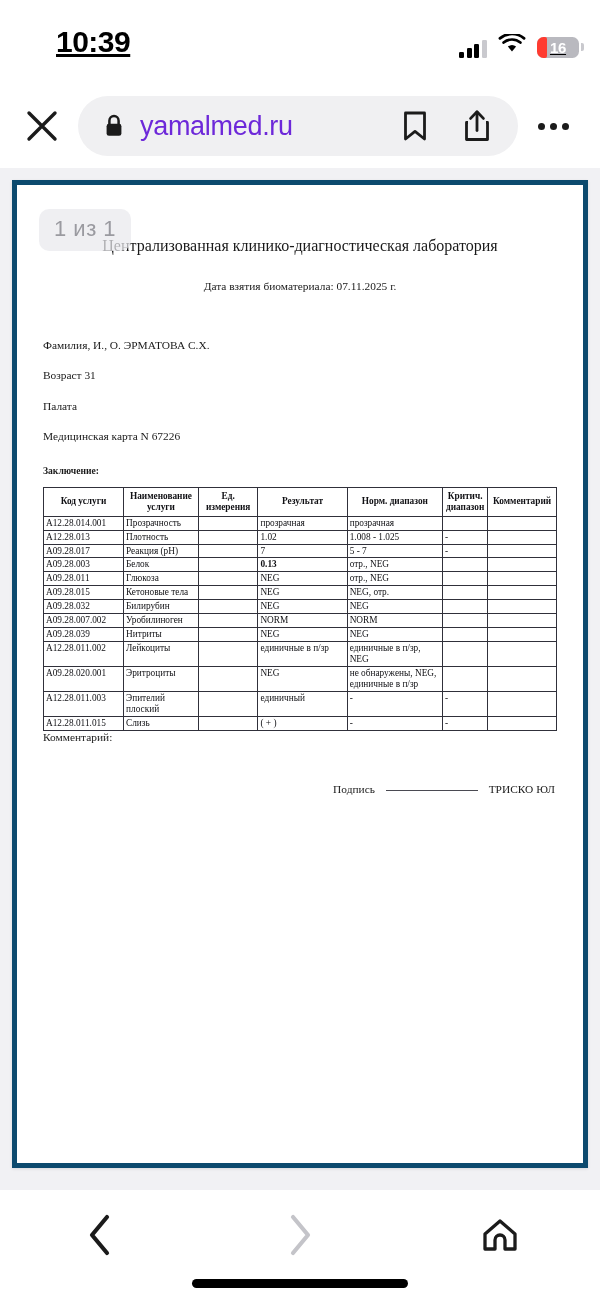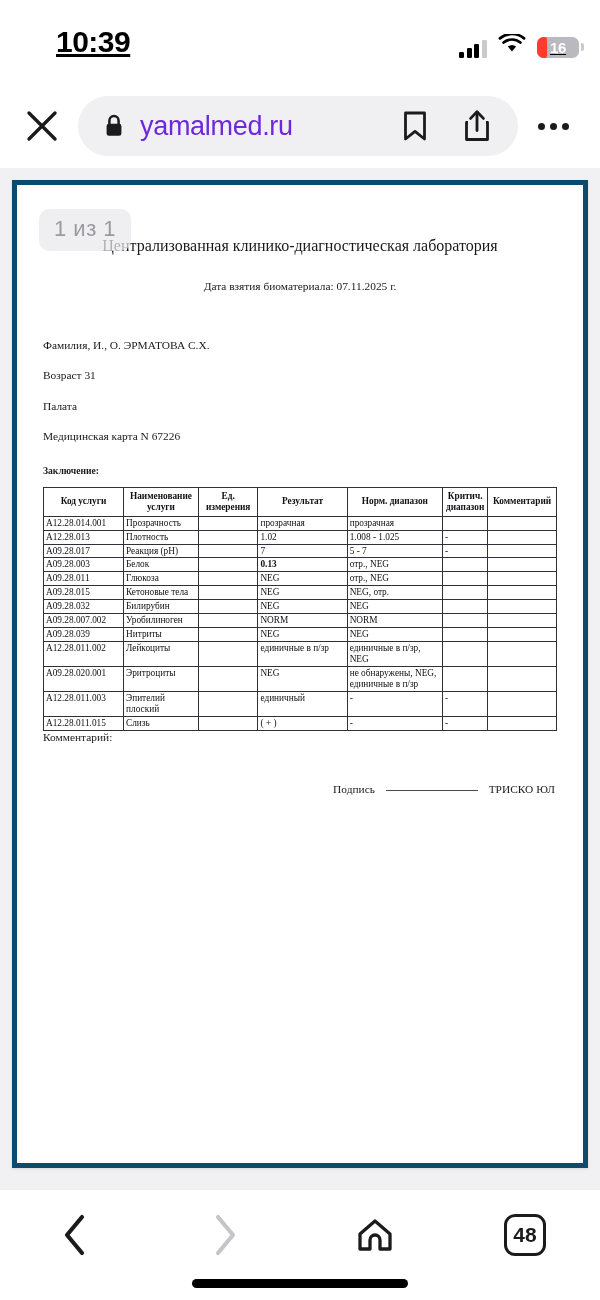--- a/index.html
+++ b/index.html
@@ -394,21 +394,16 @@
           </svg>
     </div>
       </div>
     <div class="bb">
         <div class="bb-hit">
       <svg width="38" height="36" viewBox="0 0 38 36">
         <path d="M4 17 L19 4 L34 17 V32 H24 V23 a5 5 0 0 0 -10 0 V32 H4 Z" stroke="#1b1b1b" stroke-width="3.3" fill="none" stroke-linejoin="round"></path>
       </svg>
     </div>
       </div>
-    <div class="bb">
-        <div class="bb-hit">
-      <span class="tabcount">48</span>
-    </div>
-      </div>
     <div class="home-indicator"></div>
   </div>
 
 </div>
 
 </body></html>

